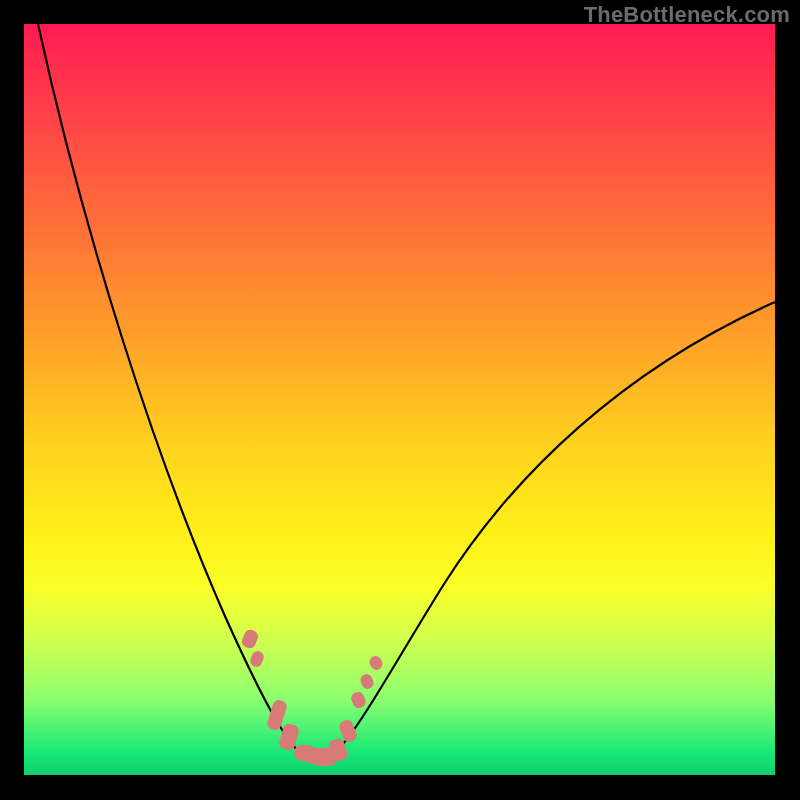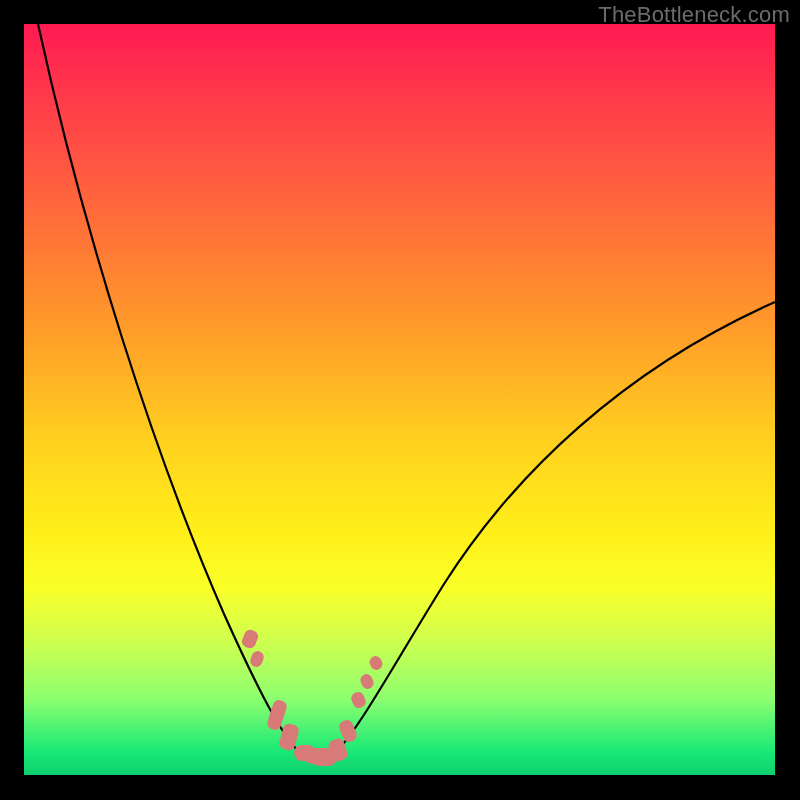--- a/index.html
+++ b/index.html
@@ -30,21 +30,21 @@
       #17e876 97%,
       #0fcf6e 100%);
   }
   .watermark {
     position: absolute;
     top: 2px;
     right: 10px;
     color: #6b6b6b;
     font-size: 22px;
     letter-spacing: 0.2px;
-    font-weight: 400;
+    font-weight: 700;
   }
   svg.curve {
     position: absolute;
     left: 0; top: 0;
     width: 751px; height: 751px;
     overflow: visible;
   }
   .curve path.line {
     fill: none;
     stroke: #000;

